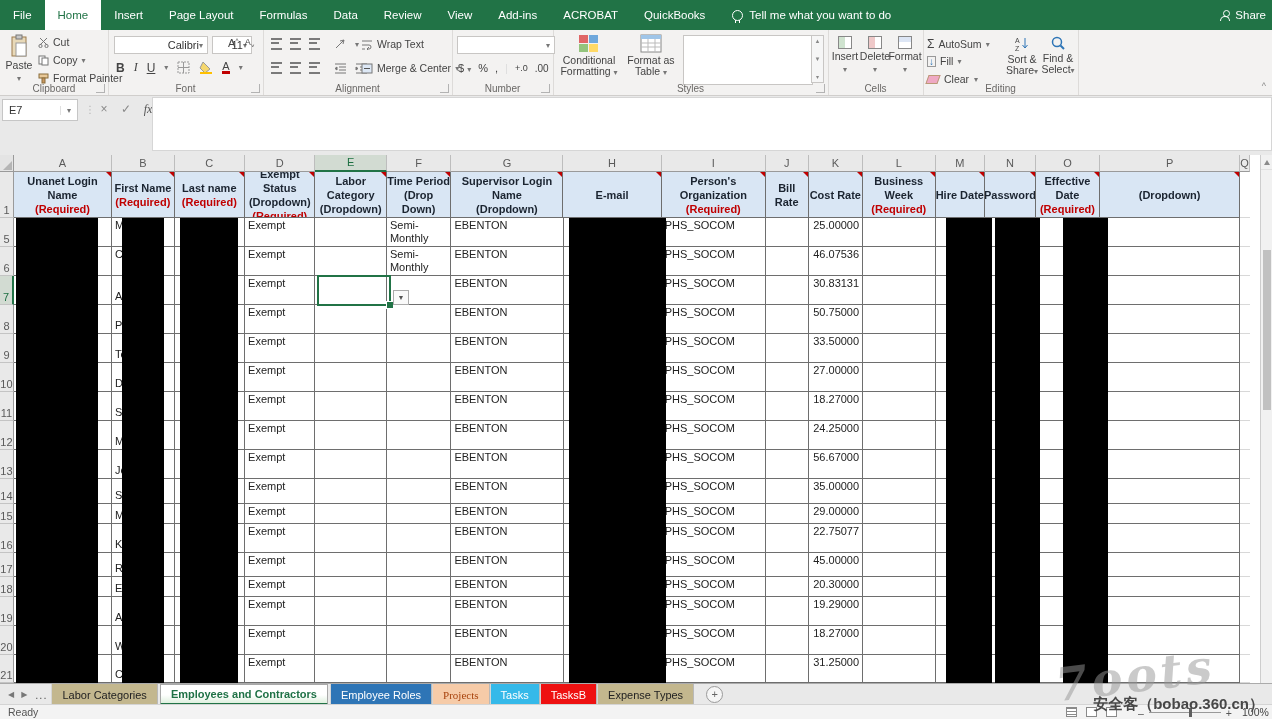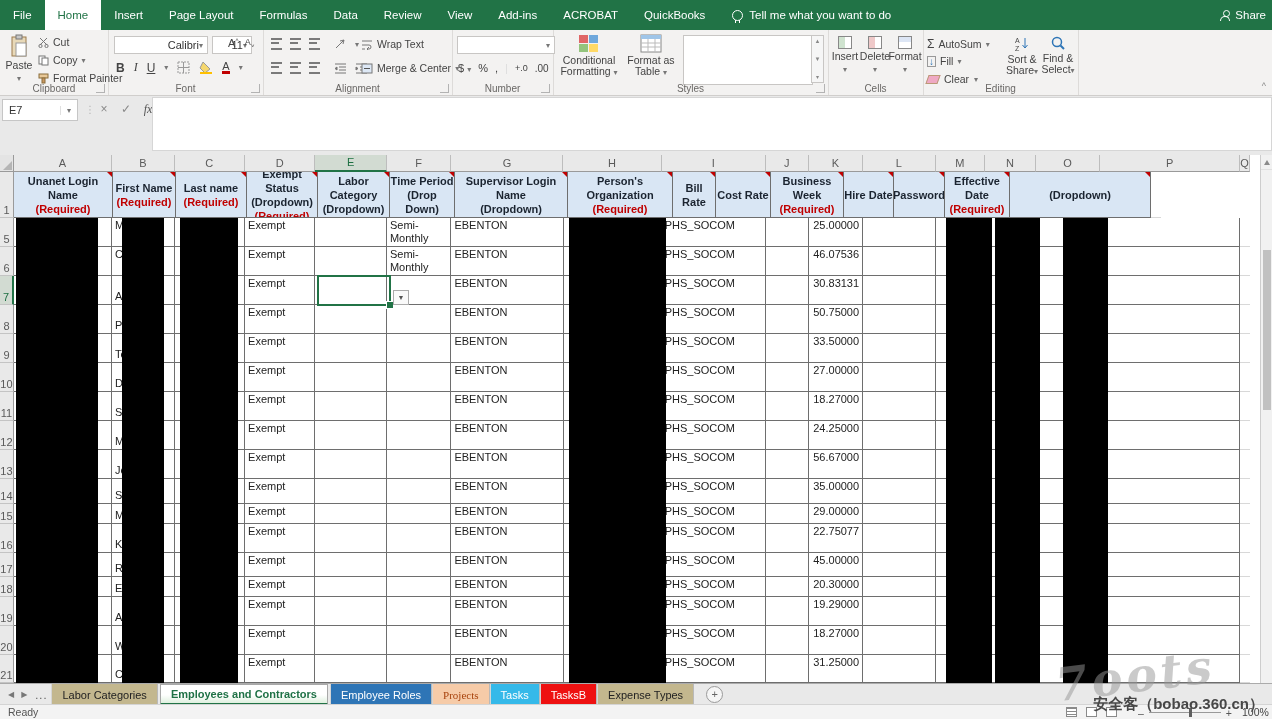--- a/index.html
+++ b/index.html
@@ -402,20 +402,24 @@
       <div class="hc" style="width: 65px; height: 46px;">
         <span>Time Period</span>
         <span>(Drop Down)</span>
         <span class="tri"></span>
       </div>
       <div class="hc" style="width: 113px; height: 46px;">
         <span>Supervisor Login Name</span>
         <span>(Dropdown)</span>
         <span class="tri"></span>
       </div>
+      <div class="hc" style="width: 99px; height: 46px;">
+        <span>E-mail</span>
+        <span class="tri"></span>
+      </div>
       <div class="hc" style="width: 105px; height: 46px;">
         <span>Person's Organization</span>
         <span class="req">(Required)</span>
         <span class="tri"></span>
       </div>
       <div class="hc" style="width: 43px; height: 46px;">
         <span>Bill Rate</span>
         <span class="tri"></span>
       </div>
       <div class="hc" style="width: 55px; height: 46px;">

